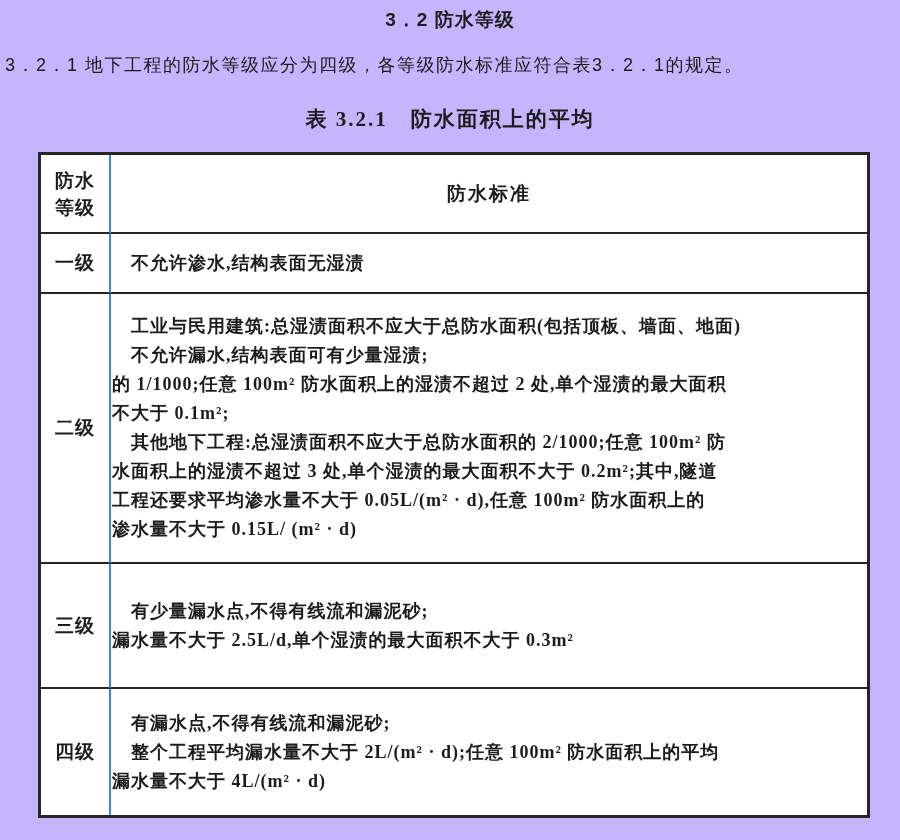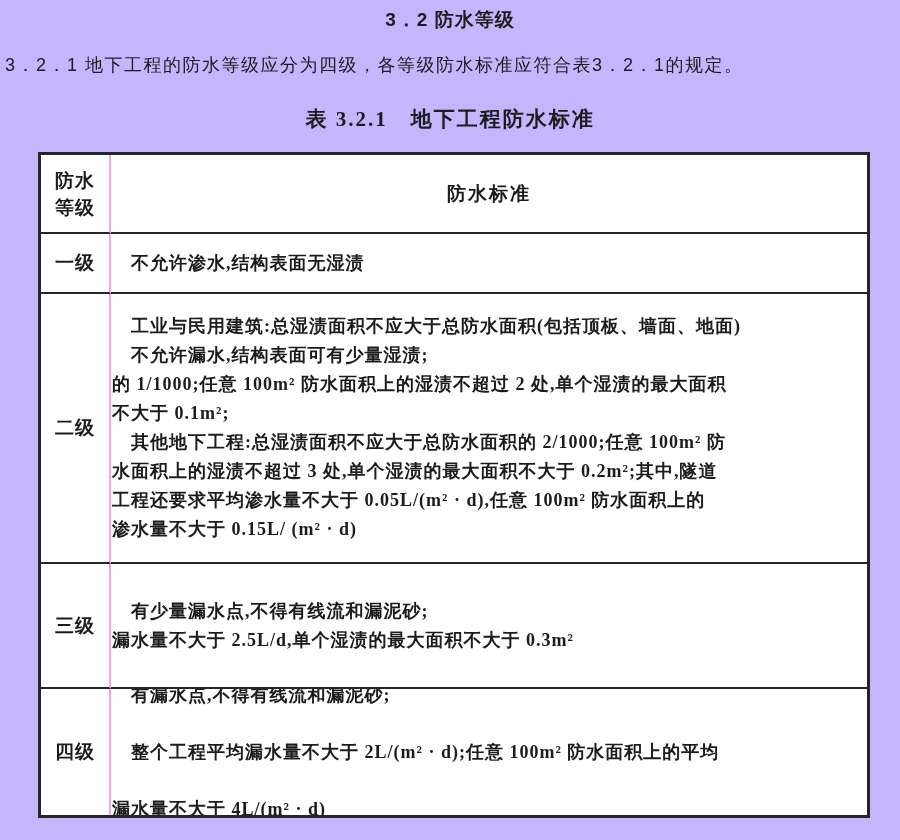--- a/index.html
+++ b/index.html
@@ -50,35 +50,35 @@
     display: grid;
     grid-template-columns: 70px 1fr;
     grid-template-rows: 79px 60px 270px 125px 1fr;
     font-weight: bold;
     background: #ffffff;
   }
   .cell {
     border-bottom: 2px solid #262626;
   }
   .col1 {
-    border-right: 2px solid #f9a8d4;
+    border-right: 2px solid #3b82f6;
     display: flex;
     align-items: center;
     justify-content: center;
     font-size: 19px;
     letter-spacing: 1px;
   }
   .col2 {
     display: flex;
     flex-direction: column;
     justify-content: center;
     padding-left: 1px;
     overflow: hidden;
   }
-  .row-last { border-bottom: none; gap: 28px; }
+  .row-last { border-bottom: none; }
   .header-grade {
     flex-direction: column;
     line-height: 27px;
     text-align: center;
   }
   .header-grade .cell-line { font-size: 19px; line-height: 27px; text-align: center; }
   .header-std {
     align-items: center;
     padding-left: 0;
     text-align: center;
@@ -93,21 +93,21 @@
 </style>
 </head>
 <body>
 
 <div class="doc">
 
   <div class="section-title">3．2 防水等级</div>
 
   <div class="clause">3．2．1 地下工程的防水等级应分为四级，各等级防水标准应符合表3．2．1的规定。</div>
 
-  <div class="table-caption">表 3.2.1　地下工程防水标准</div>
+  <div class="table-caption">表 3.2.1　防水面积上的平均</div>
 
   <div class="std-table">
 
     <div class="cell col1 header-grade">
         <div class="cell-line">防水</div>
         <div class="cell-line">等级</div>
       </div>
 
     <div class="cell col2 header-std">
         <div class="cell-line">防水标准</div>

